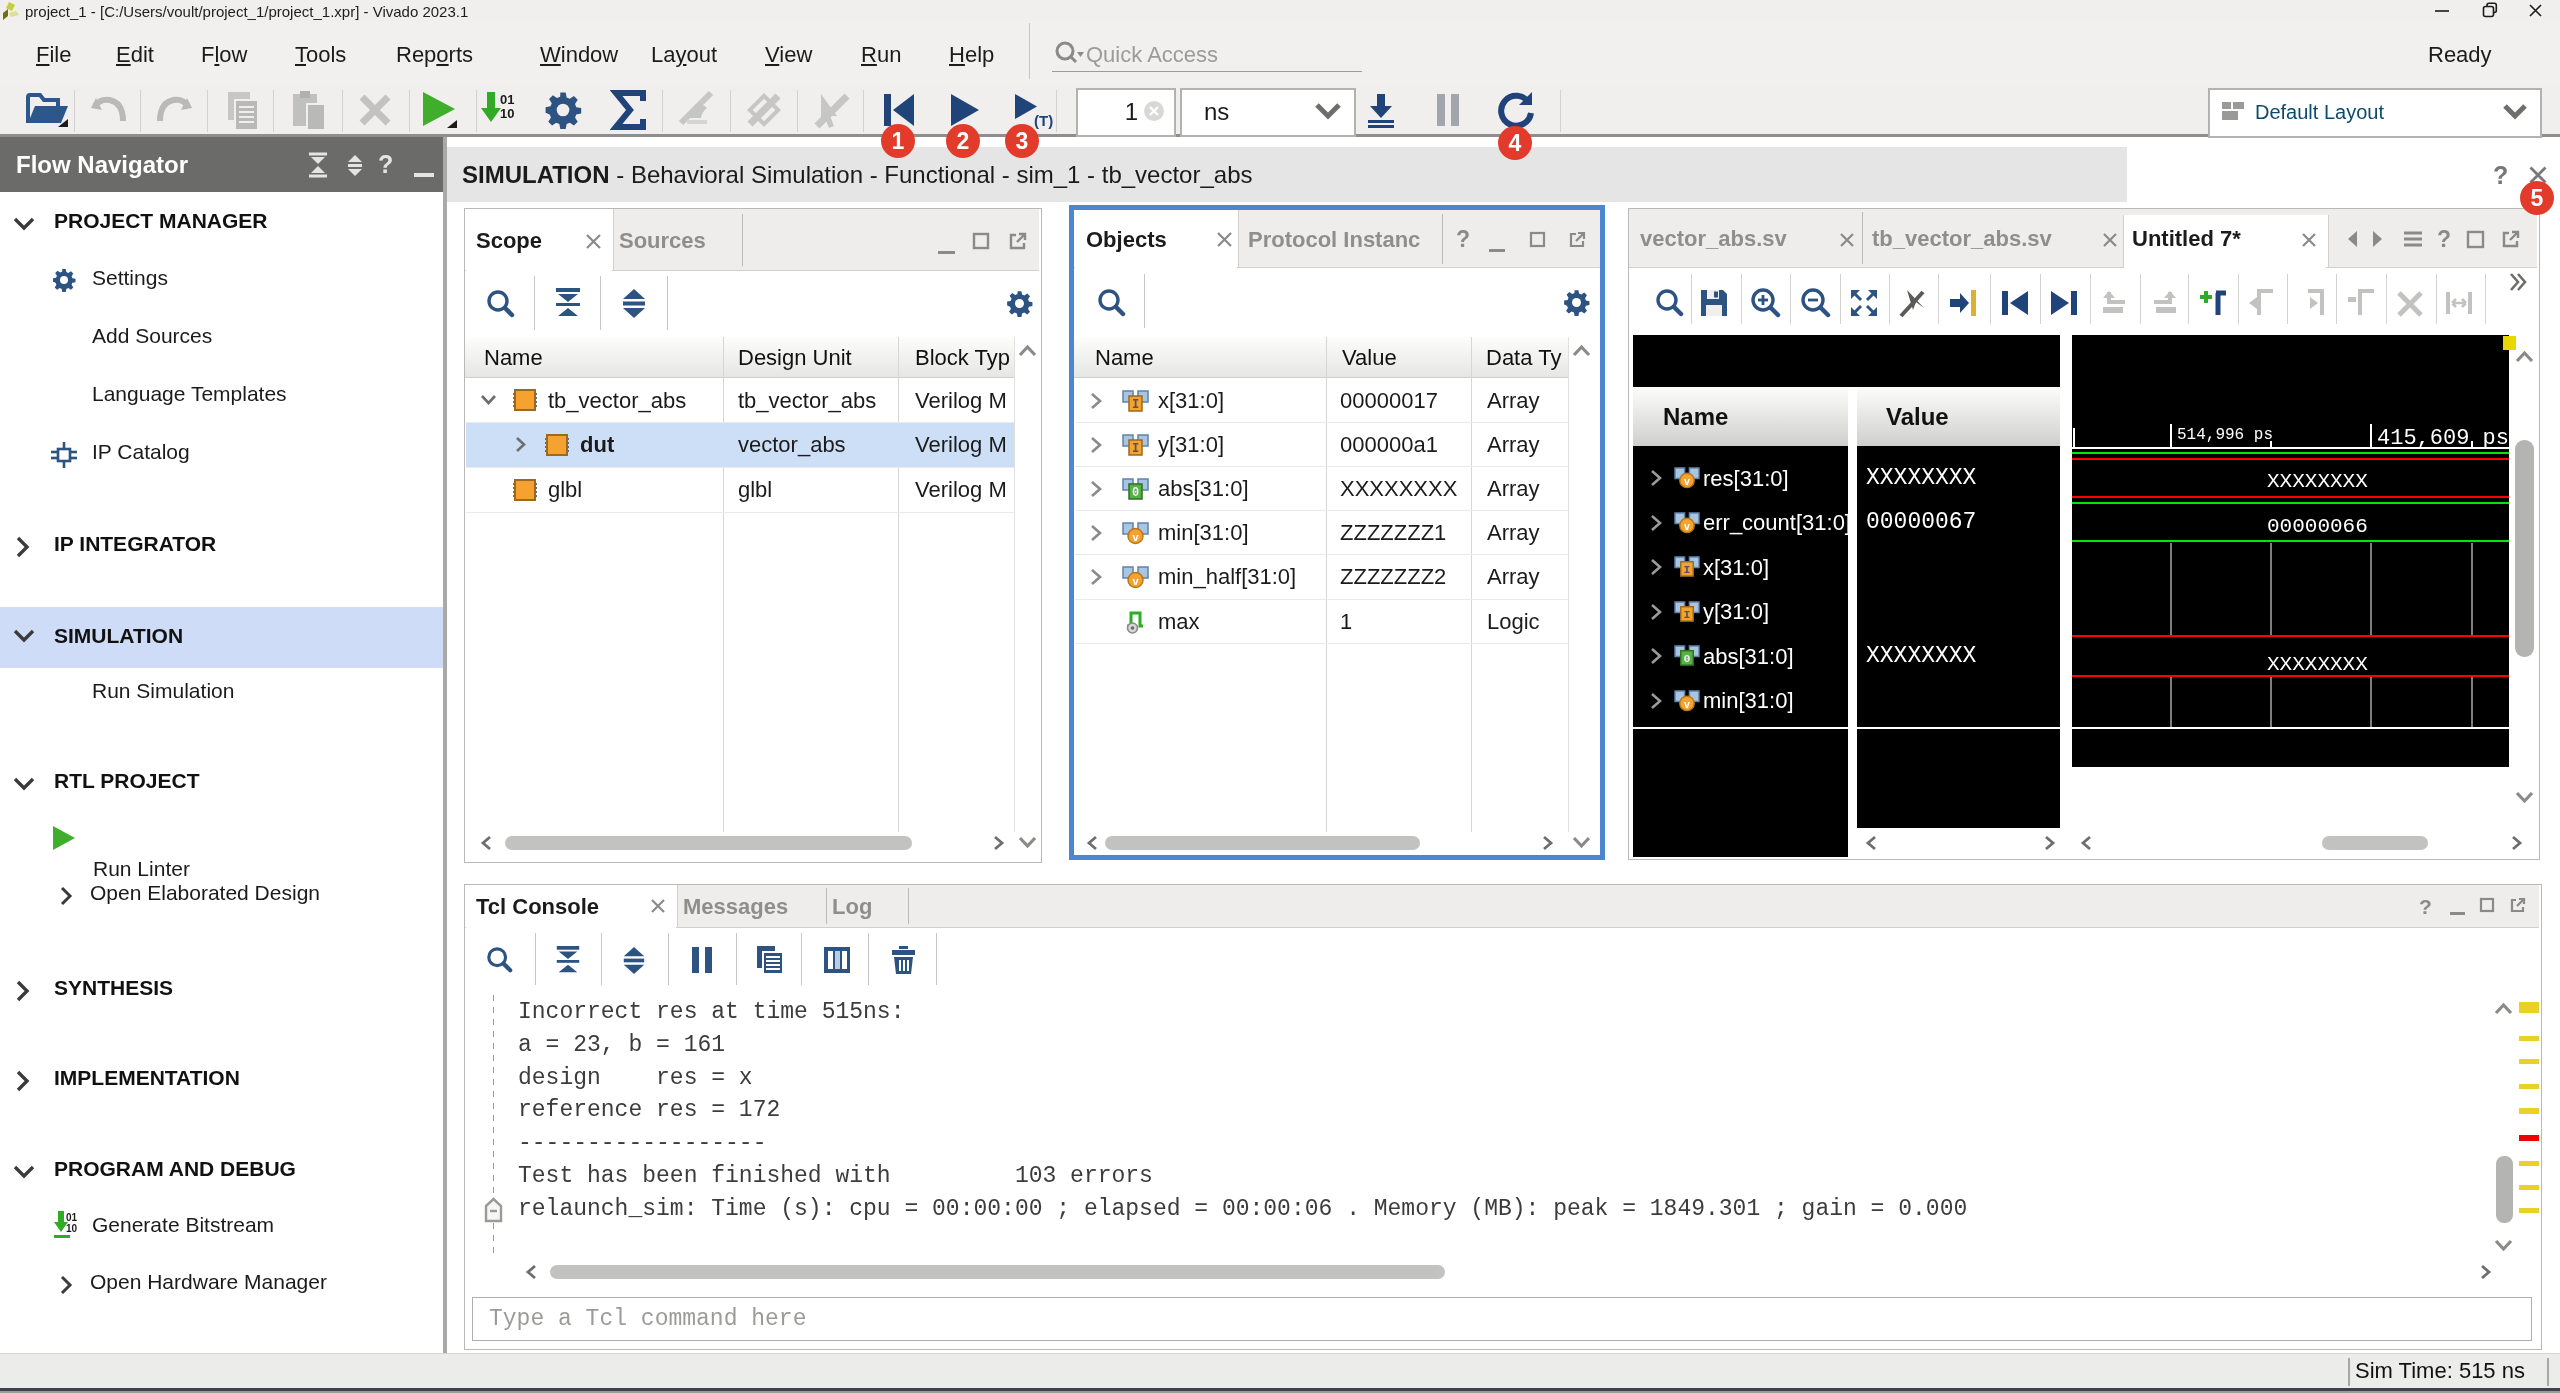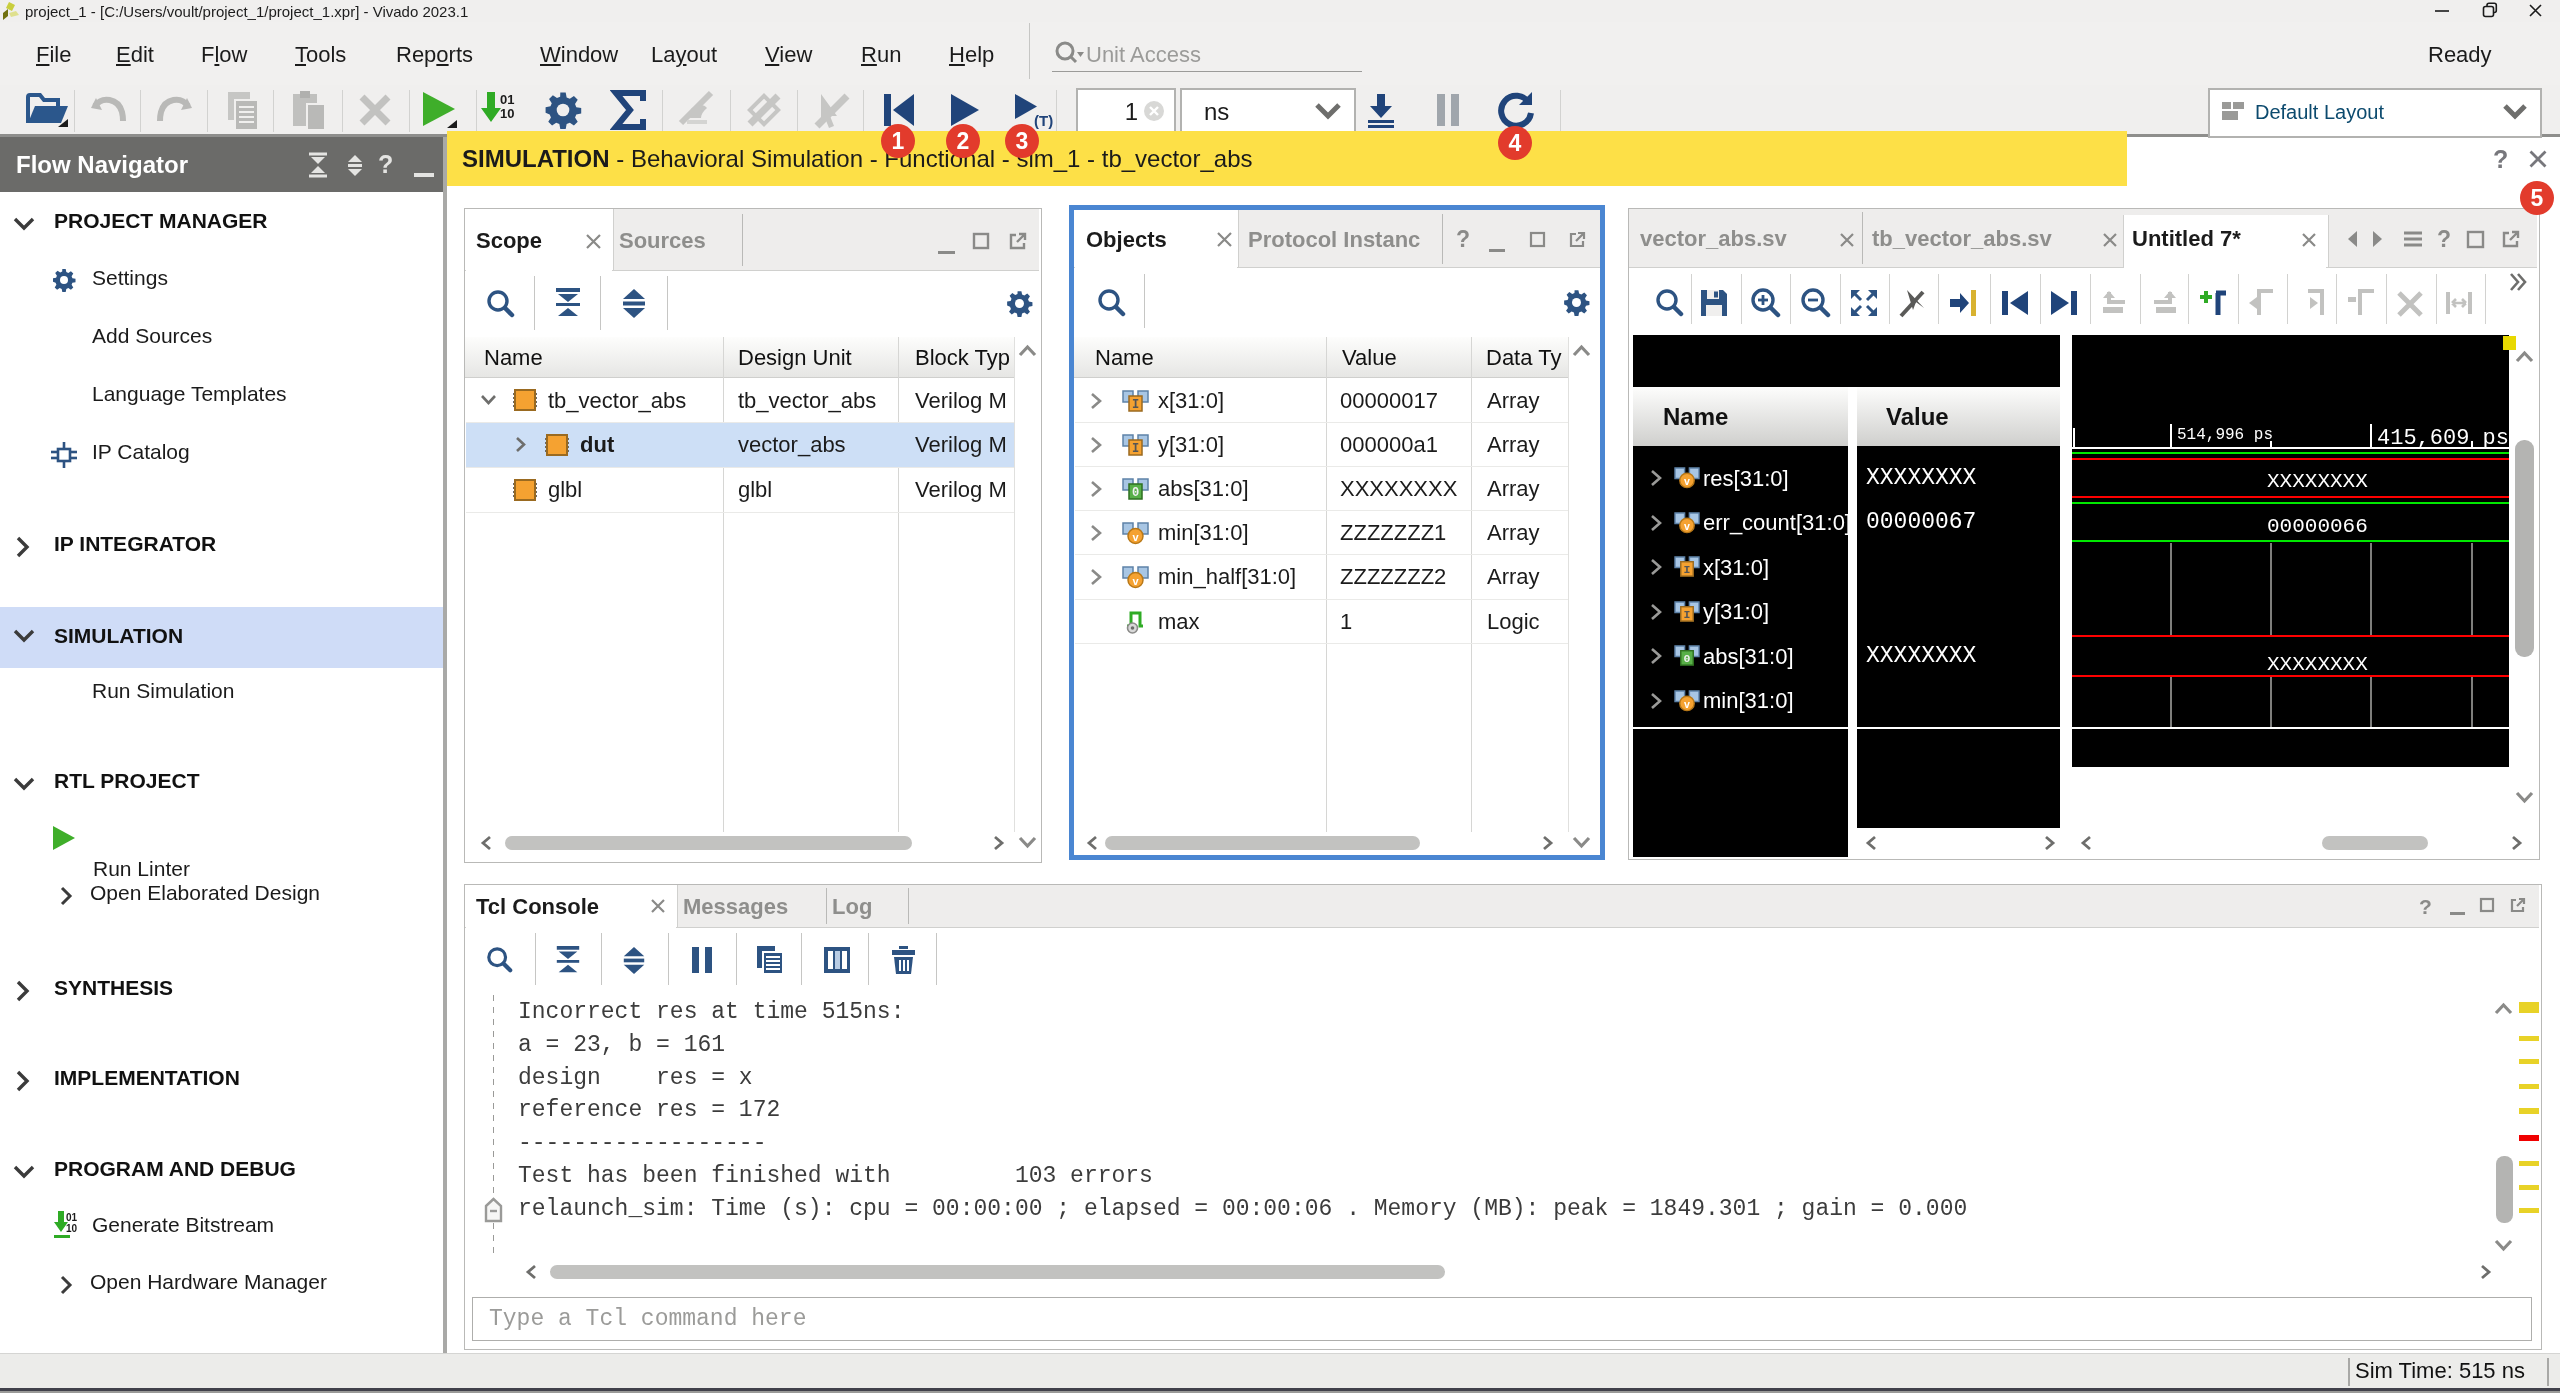--- a/index.html
+++ b/index.html
@@ -11,21 +11,21 @@
 #titlebar{left:0;top:0;width:2560px;height:22px;background:#f0efee;}
 #titletext{left:25px;top:0;height:22px;line-height:24px;font-size:15px;color:#1d1d1d;}
 #menubar{left:0;top:22px;width:2560px;height:63px;background:#f1f0ef;}
 .menuitem{top:22px;height:63px;line-height:66px;font-size:22px;color:#1b1b1b;}
 #toolbar{left:0;top:85px;width:2560px;height:50px;background:#f0efee;}
 #toolbar-border{left:0;top:134px;width:2560px;height:3px;background:#8e8e8c;}
 .tsep{position:absolute;top:90px;width:1px;height:42px;background:#d2d2d0;}
 
 #navhdr{left:0;top:137px;width:443px;height:55px;background:#6b6b69;}
 #navhdr .t{position:absolute;left:16px;top:0;height:55px;line-height:55px;font-weight:bold;font-size:24px;color:#ffffff;}
-#simbar{left:447px;top:131px;width:1680px;height:55px;background:#fde047;}
+#simbar{left:447px;top:147px;width:1680px;height:55px;background:#e5e5e5;}
 #simbar .t{position:absolute;left:15px;top:0;height:55px;line-height:55px;font-size:24px;color:#1b1b1b;}
 #leftdivider{left:443px;top:137px;width:4px;height:1216px;background:#a9a9a7;}
 
 #leftpanel{left:0;top:192px;width:443px;height:1161px;background:#ffffff;}
 .navsec{position:absolute;left:54px;font-weight:bold;font-size:21px;color:#111111;white-space:nowrap;}
 .navitem{position:absolute;font-size:21px;color:#1b1b1b;white-space:nowrap;}
 #simsel{position:absolute;left:0;top:415px;width:443px;height:61px;background:#cfdcf7;}
 
 .panel{position:absolute;background:#ffffff;border:1px solid #b9b9b7;}
 .tabtxt{position:absolute;font-weight:bold;font-size:22px;color:#1b1b1b;white-space:nowrap;}
@@ -57,21 +57,21 @@
 <div class="abs menuitem" style="left:651px;">La<u>y</u>out</div>
 <div class="abs menuitem" style="left:765px;"><u>V</u>iew</div>
 <div class="abs menuitem" style="left:861px;"><u>R</u>un</div>
 <div class="abs menuitem" style="left:949px;"><u>H</u>elp</div>
 <div class="abs" style="left:1029px;top:23px;width:1px;height:56px;background:#c6c6c4;"></div>
 <svg class="ic" style="left:1054px;top:40px;" width="30" height="28" viewBox="0 0 30 28">
     <circle cx="11" cy="11" r="8" fill="none" stroke="#8a8a88" stroke-width="3"></circle>
     <line x1="17" y1="17" x2="22" y2="22" stroke="#8a8a88" stroke-width="3"></line>
     <path d="M23 12 l7 0 l-3.5 5 z" fill="#8a8a88"></path>
   </svg>
-<div class="abs" style="left:1086px;top:22px;height:63px;line-height:66px;font-size:22px;color:#9b9b99;">Unit Access</div>
+<div class="abs" style="left:1086px;top:22px;height:63px;line-height:66px;font-size:22px;color:#9b9b99;">Quick Access</div>
 <div class="abs" style="left:1052px;top:71px;width:310px;height:1px;background:#9b9b99;"></div>
 <div class="abs" style="left:2428px;top:22px;height:63px;line-height:66px;font-size:22px;color:#1b1b1b;">Ready</div>
 <svg class="ic" style="left:2433px;top:4px;" width="18" height="14" viewBox="0 0 18 14">
     <line x1="2" y1="7" x2="16" y2="7" stroke="#1b1b1b" stroke-width="1.6"></line>
   </svg>
 <svg class="ic" style="left:2482px;top:2px;" width="16" height="16" viewBox="0 0 16 16">
     <rect x="1.5" y="4.5" width="10" height="10" rx="2" fill="none" stroke="#1b1b1b" stroke-width="1.6"></rect>
     <path d="M5 4.5 L5 3.2 a2 2 0 0 1 2-2 h5.3 a2 2 0 0 1 2 2 v5.3 a2 2 0 0 1 -2 2 H11" fill="none" stroke="#1b1b1b" stroke-width="1.6"></path>
   </svg>
 <svg class="ic" style="left:2528px;top:3px;" width="15" height="15" viewBox="0 0 15 15">

